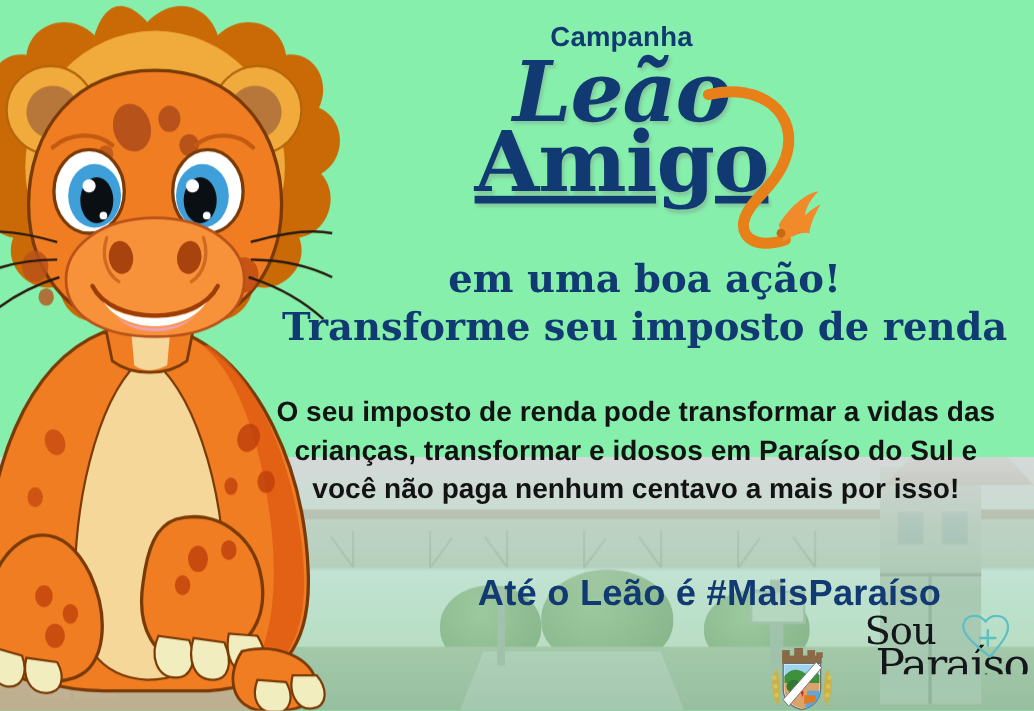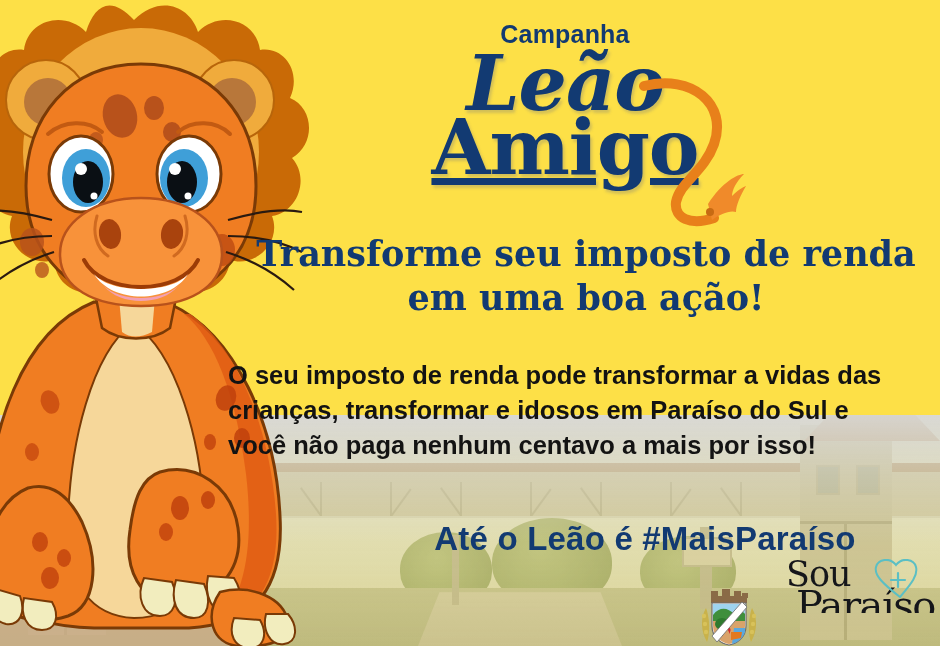--- a/index.html
+++ b/index.html
@@ -3,21 +3,21 @@
 <meta charset="utf-8">
 <style>
   html,body{margin:0;padding:0;}
   body{
     width:940px;height:646px;overflow:hidden;
     background:#d8d8d8;
     font-family:"Liberation Sans", sans-serif;
   }
   #poster{
     position:relative;width:940px;height:646px;overflow:hidden;
-    background:#fde047;
+    background:#86efac;
   }
 
   
   .bg-photo{position:absolute;left:0;top:415px;width:940px;height:231px;overflow:hidden;opacity:.60;}
   .sky{position:absolute;left:0;top:0;width:940px;height:231px;
        background:linear-gradient(#cfd8e0 0%,#d9e3ea 45%,#cfd6cd 72%,#b9bfae 100%);}
   .ground{position:absolute;left:0;bottom:0;width:940px;height:58px;
        background:linear-gradient(#9fa892,#8d9782);}
   .tree{position:absolute;bottom:40px;border-radius:50% 50% 46% 46%;
        background:radial-gradient(circle at 40% 35%,#8fa878,#5f7a4c);}
@@ -60,21 +60,21 @@
   .leao{font-size:76px;margin-top:2px;letter-spacing:-1px;font-style:italic;}
   .amigo{font-size:76px;margin-top:-6px;letter-spacing:-1px;text-decoration:underline;}
   .tail{position:absolute;left:236px;top:56px;width:110px;height:150px;}
 
   
   .headline{position:absolute;left:250px;top:232px;width:672px;text-align:center;
     font-family:"DejaVu Serif","Liberation Serif",serif;font-weight:bold;font-size:35px;
     line-height:1.26;color:#123a72;}
 
   
-  .body-copy{position:absolute;left:228px;top:358px;width:700px;text-align:left;
+  .body-copy{position:absolute;left:228px;top:358px;width:700px;text-align:center;
     font-family:"Liberation Sans", sans-serif;font-weight:bold;font-size:25.5px;
     line-height:1.38;color:#131313;}
 
   
   .tagline{position:absolute;left:360px;top:520px;width:570px;text-align:center;
     font-family:"Liberation Sans", sans-serif;font-weight:bold;font-size:33px;
     color:#123a72;letter-spacing:.2px;}
 
   
   .crest{position:absolute;left:698px;top:588px;width:62px;height:58px;}
@@ -280,22 +280,22 @@
                  C 94 132, 84 136, 76 142 Z" fill="#f08a2a"></path>
         <circle cx="74" cy="134" r="4" fill="#c76a12"></circle>
       </svg>
     </div>
     <div class="campanha">Campanha</div>
     <div class="leao">Leão</div>
     <div class="amigo">Amigo</div>
   </div>
 
   <div class="headline">
+    <div>em uma boa ação!</div>
     <div>Transforme seu imposto de renda</div>
-    <div>em uma boa ação!</div>
   </div>
 
   <div class="body-copy">
     <div>O seu imposto de renda pode transformar a vidas das</div>
     <div>crianças, transformar e idosos em Paraíso do Sul e</div>
     <div>você não paga nenhum centavo a mais por isso!</div>
   </div>
 
   <div class="tagline">Até o Leão é #MaisParaíso</div>
 

